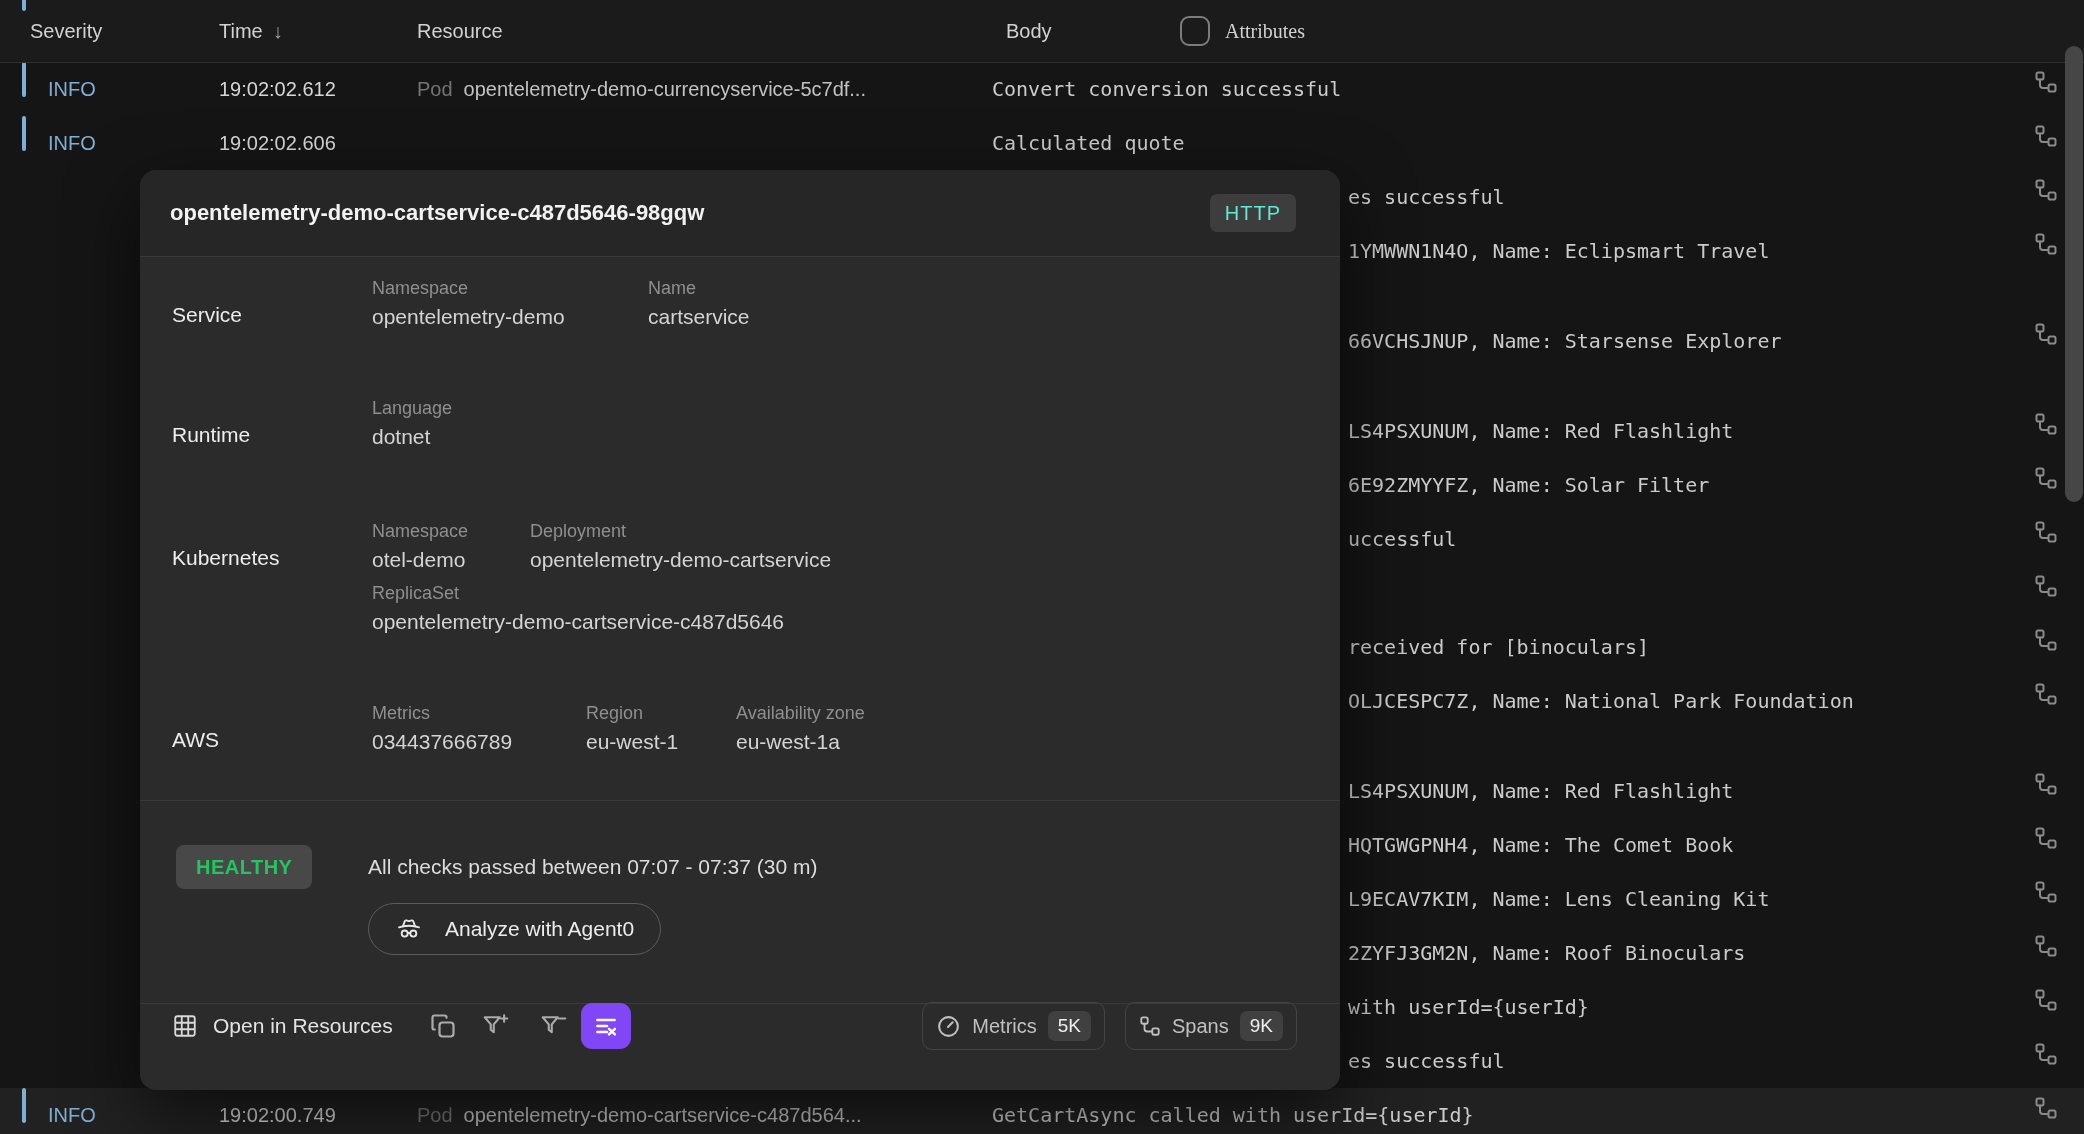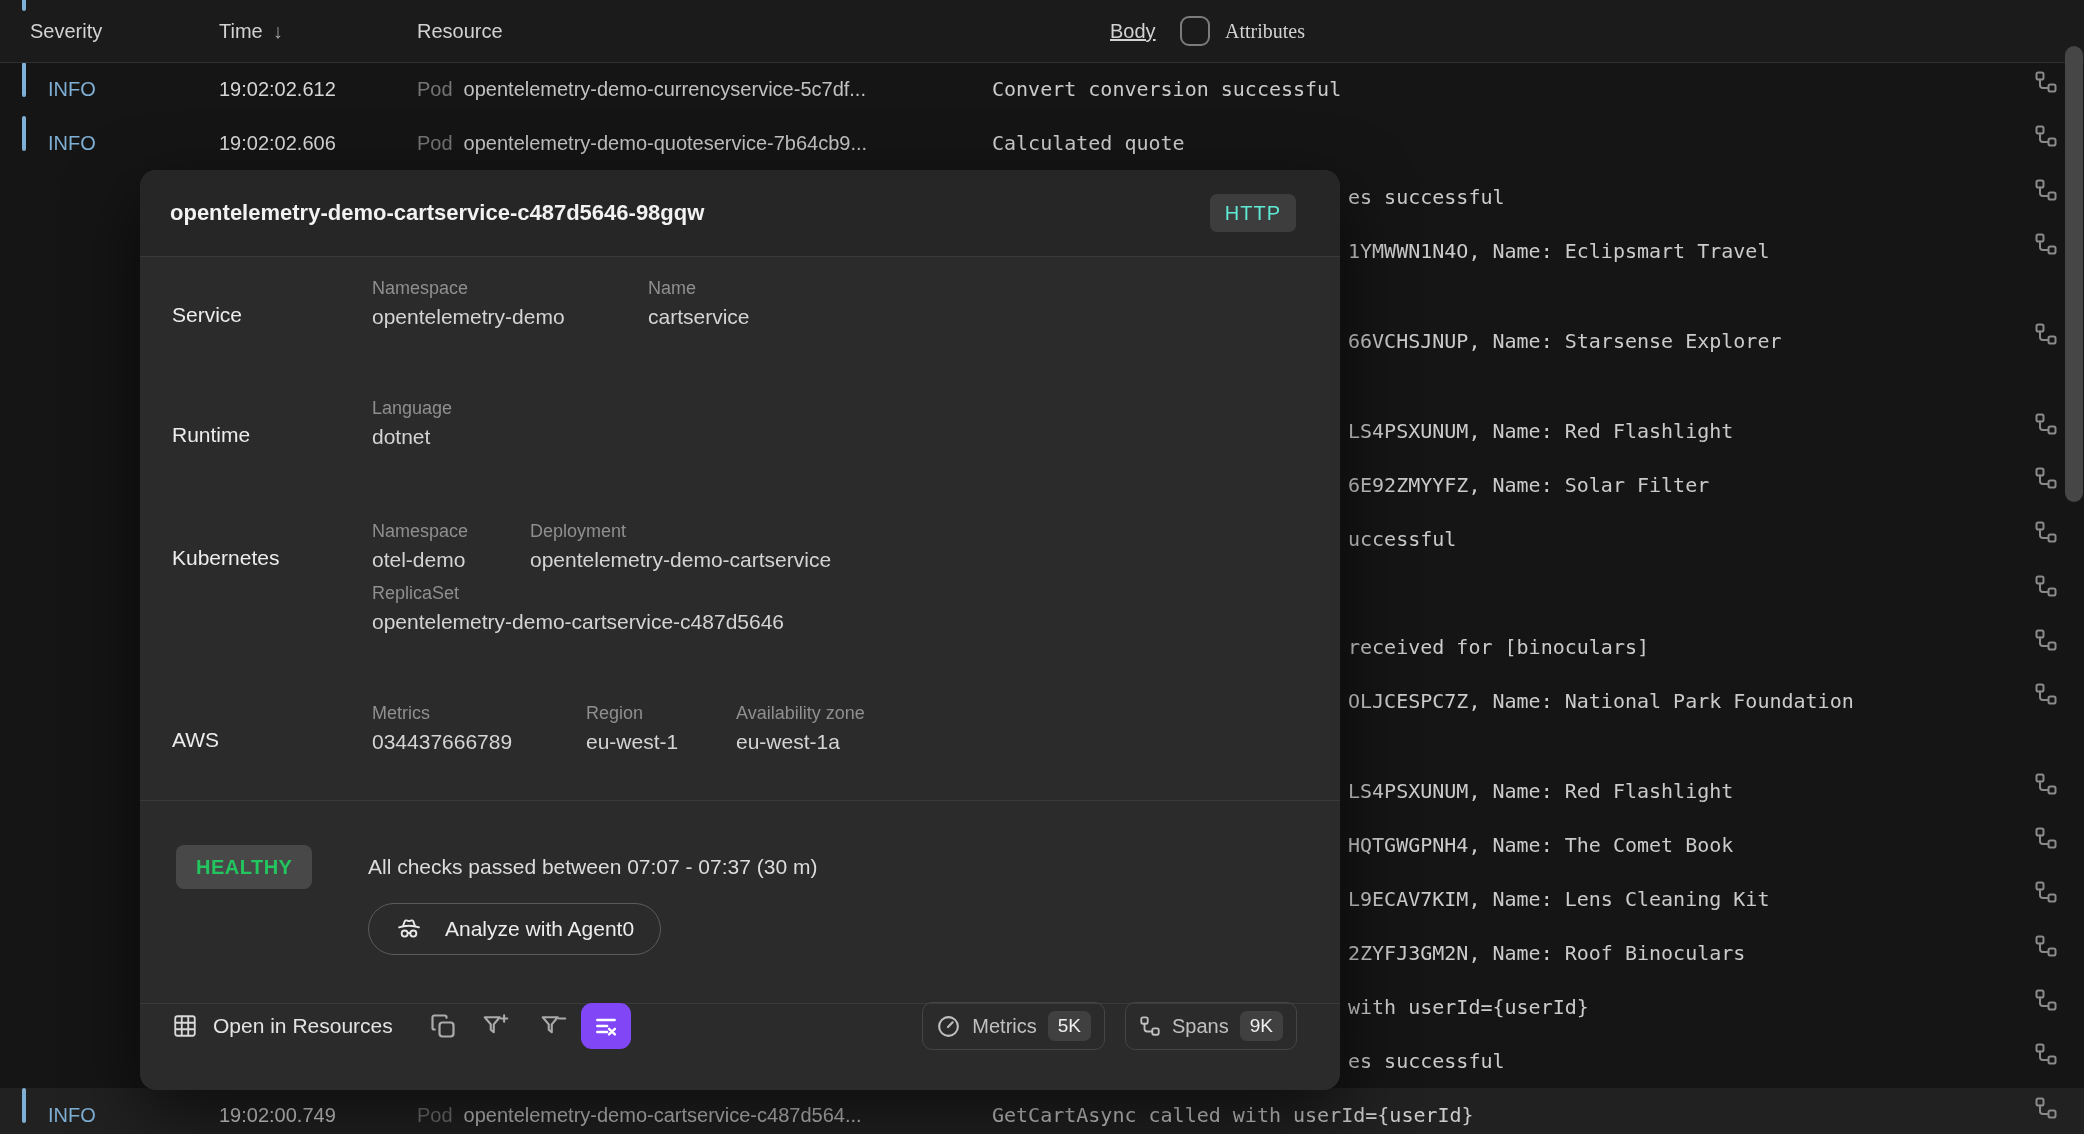--- a/index.html
+++ b/index.html
@@ -2,21 +2,21 @@
 <html><head>
 <meta charset="utf-8">
 <style>
   html,body{margin:0;padding:0;background:#101010;}
   body{width:2084px;height:1134px;overflow:hidden;font-family:"Liberation Sans",sans-serif;}
   .screen{position:relative;width:2084px;height:1134px;background:#151515;overflow:hidden;}
 
   
   .thead{position:absolute;top:0;left:0;right:0;height:62px;background:#1B1B1B;border-bottom:1px solid #2F2F2F;z-index:2;}
   .thead .hcell{position:absolute;top:0;height:62px;line-height:62px;font-size:20px;color:#D2D2D2;white-space:nowrap;}
-  .h-sev{left:30px;} .h-time{left:219px;} .h-res{left:417px;} .h-body{left:1110px;text-decoration:underline;}
+  .h-sev{left:30px;} .h-time{left:219px;} .h-res{left:417px;} .h-body{left:1006px;}
   .sortarrow{color:#9FA0A0;margin-left:10px;font-size:20px;}
   .h-attr{position:absolute;left:1180px;top:0;height:62px;display:flex;align-items:center;gap:15px;}
   .checkbox{width:30px;height:30px;border:2px solid #7C7C7C;border-radius:9px;box-sizing:border-box;background:transparent;}
   .h-attr .lbl{font-size:20px;color:#D2D2D2;font-family:Liberation Serif, serif;}
   .stub{position:absolute;left:22px;top:0;width:4px;height:11px;background:#7FAFD4;border-radius:0 0 2px 2px;z-index:3;}
 
   
   .tbody{position:absolute;top:62px;left:0;right:0;z-index:1;}
   .lrow{position:relative;height:54px;}
   .lrow.tall{height:90px;}
@@ -98,21 +98,20 @@
         <span class="ticon"><svg width="24" height="24" viewBox="0 0 24 24" fill="none" stroke="#8A8A8A" stroke-width="2" stroke-linecap="round">
             <rect x="2.5" y="2.5" width="7" height="7" rx="1.8"></rect>
             <path d="M6 9.5v5.5a3 3 0 0 0 3 3h5"></path>
             <rect x="14.5" y="14.5" width="7" height="7" rx="1.8"></rect>
           </svg></span>
       </div>
       <div class="lrow">
         <span class="bar"></span>
         <span class="sev">INFO</span>
         <span class="time">19:02:02.606</span>
-        <span class="res"><span class="kind">Pod</span>opentelemetry-demo-quoteservice-7b64cb9...</span>
         <span class="lbody">Calculated quote</span>
         <span class="ticon"><svg width="24" height="24" viewBox="0 0 24 24" fill="none" stroke="#8A8A8A" stroke-width="2" stroke-linecap="round">
             <rect x="2.5" y="2.5" width="7" height="7" rx="1.8"></rect>
             <path d="M6 9.5v5.5a3 3 0 0 0 3 3h5"></path>
             <rect x="14.5" y="14.5" width="7" height="7" rx="1.8"></rect>
           </svg></span>
       </div>
       <div class="lrow">
         <span class="frag">es successful</span>
         <span class="ticon"><svg width="24" height="24" viewBox="0 0 24 24" fill="none" stroke="#8A8A8A" stroke-width="2" stroke-linecap="round">

